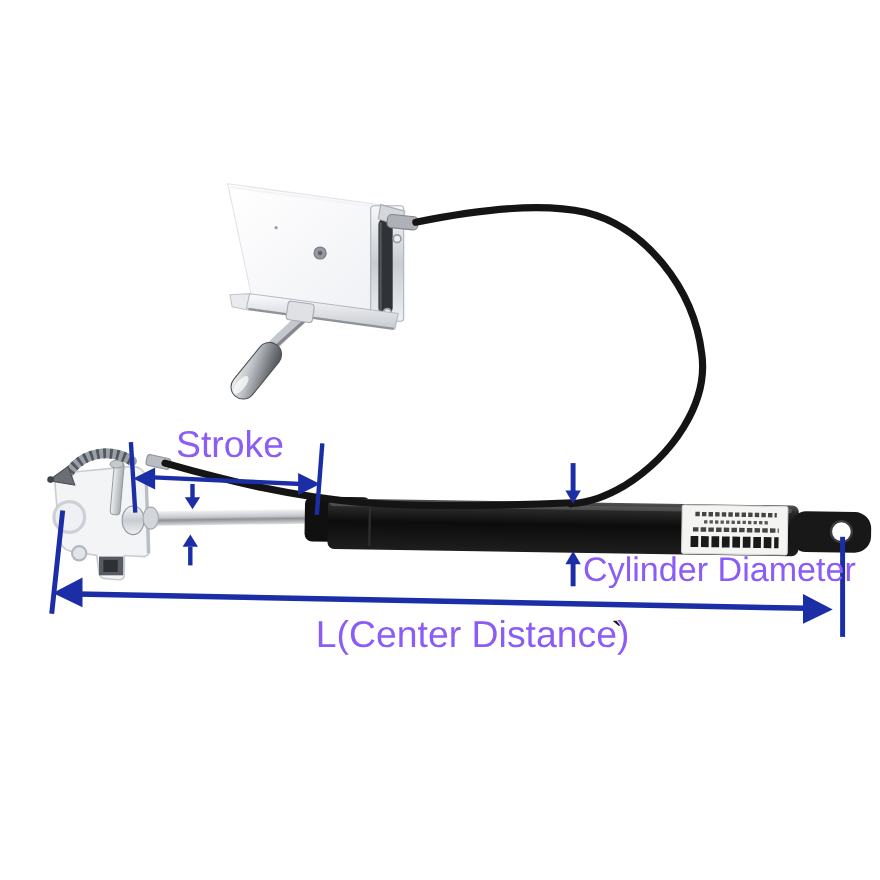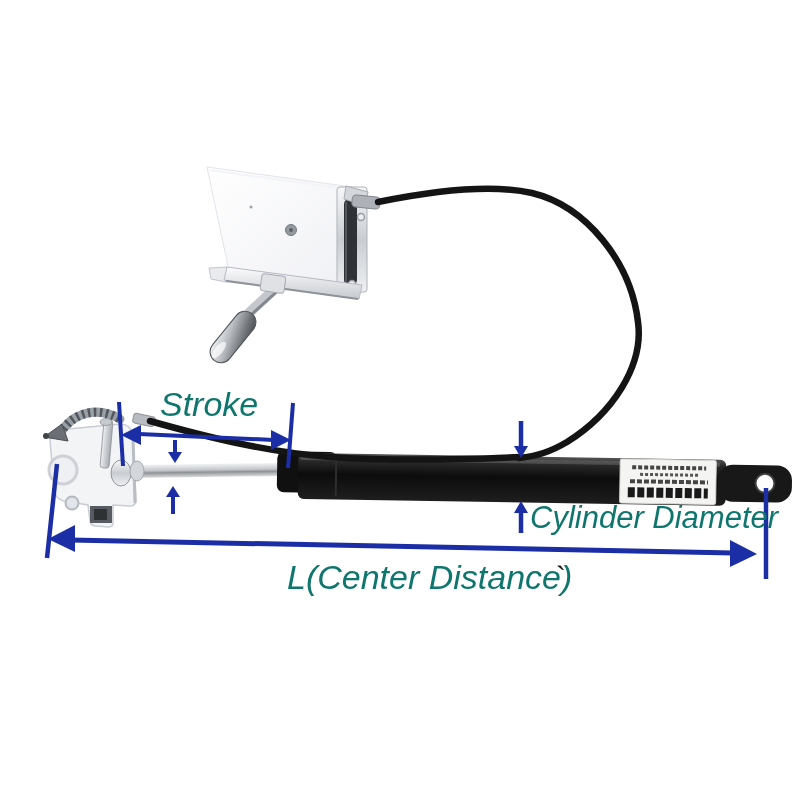--- a/index.html
+++ b/index.html
@@ -6,26 +6,25 @@
   .canvas{
     position:relative;
     width:800px;height:800px;
     background:#ffffff;
     overflow:hidden;
     font-family:"Liberation Sans", sans-serif;
   }
   .canvas svg{position:absolute;left:0;top:0;}
   .dim-label{
     position:absolute;
-    color:#0f766e;
+    color:#8b5cf6;
     font-family:"Liberation Sans", sans-serif;
     white-space:nowrap;
     line-height:1;
     letter-spacing:0;
-    font-style:italic;
   }
   .lbl-stroke{left:160px;top:387px;font-size:34px;}
   .lbl-rod{left:183px;top:499px;font-size:31px;}
   .lbl-cyl{left:530px;top:502px;font-size:31px;}
   .lbl-center{left:287px;top:560px;font-size:34px;}
   .stray{
     position:absolute;left:556px;top:560px;
     font-size:30px;color:#161616;
   }
 </style>

